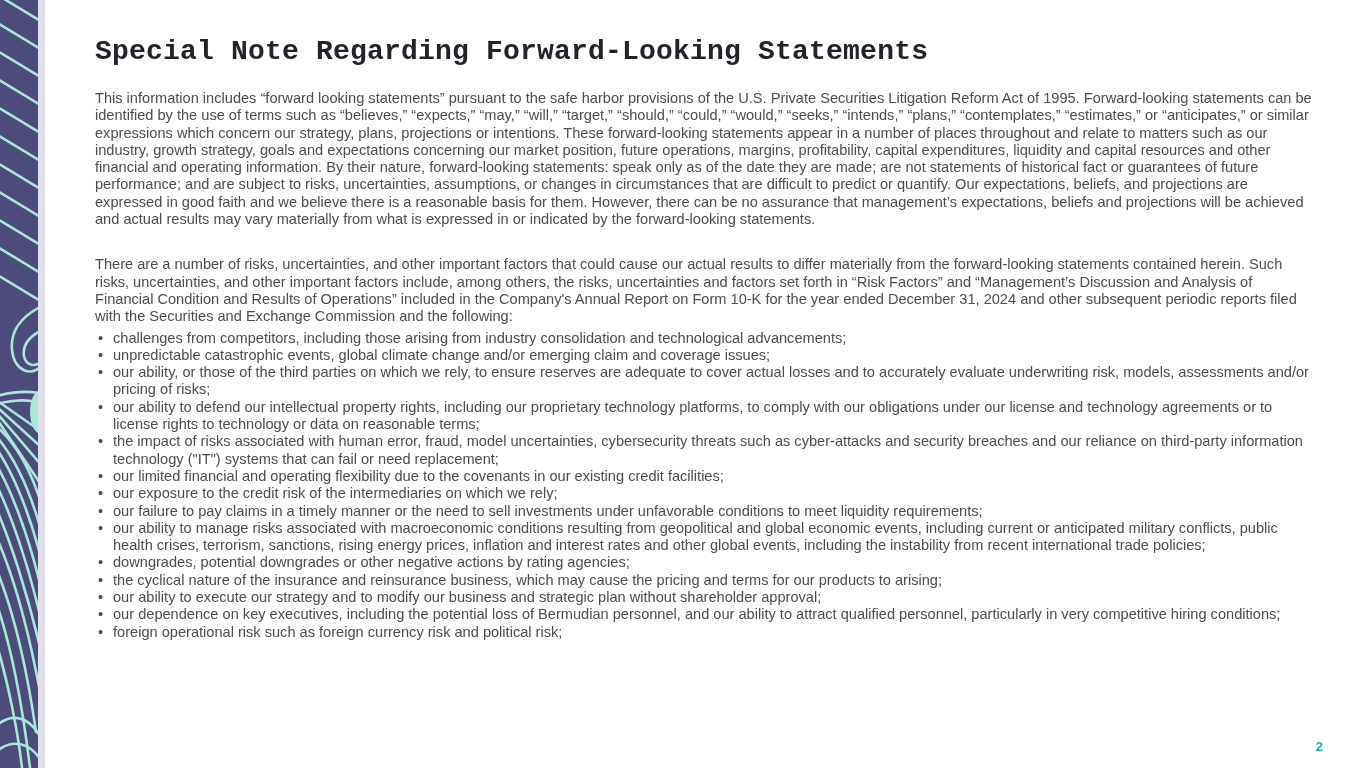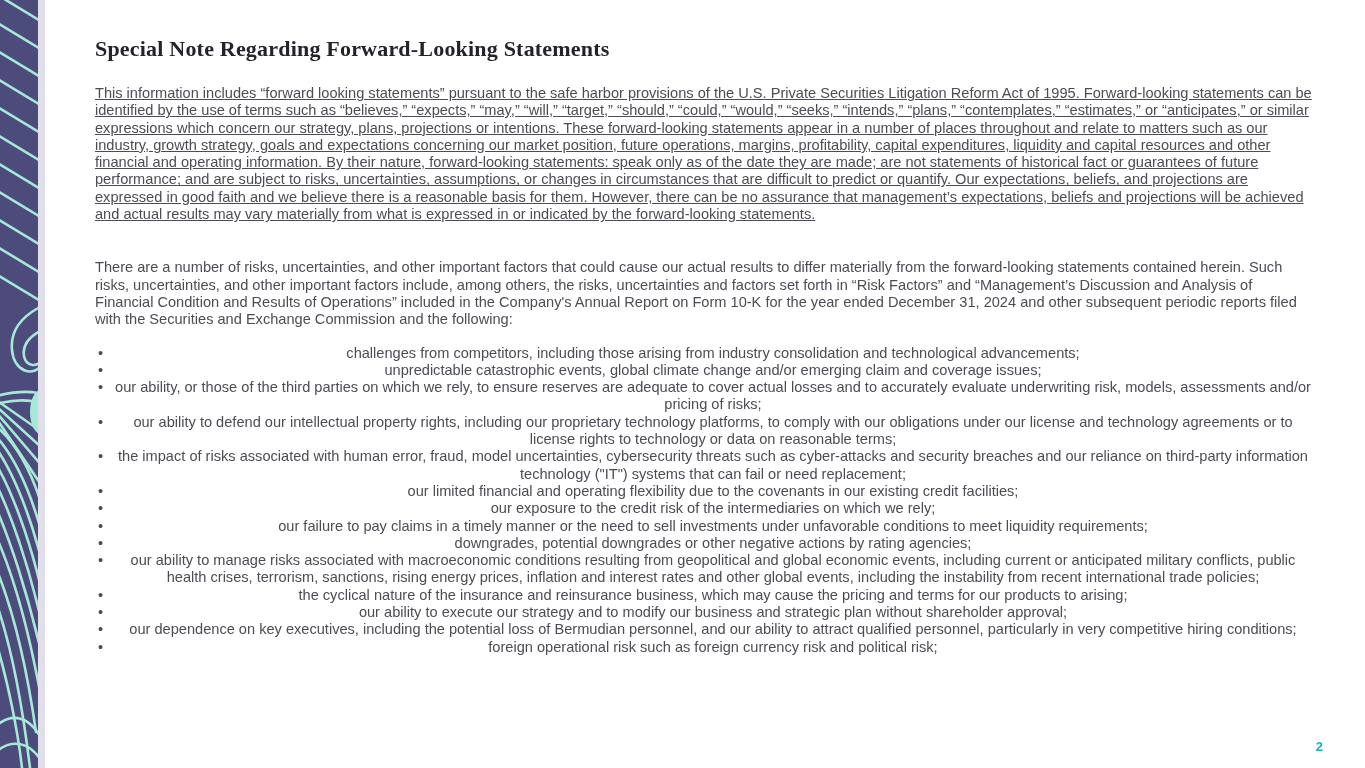--- a/index.html
+++ b/index.html
@@ -24,35 +24,34 @@
   }
   .sidebar svg{display:block;width:38px;height:768px;}
   .separator{
     position:absolute;left:38px;top:0;width:7px;height:768px;
     background:var(--separator);
   }
   .content{
     position:absolute;left:95px;top:0;width:1218px;height:768px;
   }
   .page-title{
-    font-family:Liberation Serif, serif;
+    font-family:Liberation Mono, monospace;
     font-weight:bold;
-    font-size:22px;
+    font-size:28px;
     letter-spacing:0.2px;
     color:var(--title-text);
     margin-top:36px;
   }
   .body-copy{font-size:14.6px;line-height:17.3px;}
-  .para{margin-top:36px;}
-  .para:first-of-type{margin-top:23px;text-decoration:underline;}
+  .para{margin-top:28px;}
+  .para:first-of-type{margin-top:23px;}
   ul.risk-list{
     list-style:none;
-    margin-top:16px;
+    margin-top:4px;
     padding-left:2px;
-    text-align:center;
   }
   ul.risk-list li{
     position:relative;
     padding-left:16px;
   }
   ul.risk-list li::before{
     content:"\2022";
     position:absolute;
     left:1px;
     top:0;
@@ -117,22 +116,22 @@
     <p class="para">There are a number of risks, uncertainties, and other important factors that could cause our actual results to differ materially from the forward-looking statements contained herein. Such risks, uncertainties, and other important factors include, among others, the risks, uncertainties and factors set forth in “Risk Factors” and “Management’s Discussion and Analysis of Financial Condition and Results of Operations” included in the Company's Annual Report on Form 10-K for the year ended December 31, 2024 and other subsequent periodic reports filed with the Securities and Exchange Commission and the following:</p>
     <ul class="risk-list">
         <li>challenges from competitors, including those arising from industry consolidation and technological advancements;</li>
         <li>unpredictable catastrophic events, global climate change and/or emerging claim and coverage issues;</li>
         <li>our ability, or those of the third parties on which we rely, to ensure reserves are adequate to cover actual losses and to accurately evaluate underwriting risk, models, assessments and/or pricing of risks;</li>
         <li>our ability to defend our intellectual property rights, including our proprietary technology platforms, to comply with our obligations under our license and technology agreements or to license rights to technology or data on reasonable terms;</li>
         <li>the impact of risks associated with human error, fraud, model uncertainties, cybersecurity threats such as cyber-attacks and security breaches and our reliance on third-party information technology ("IT") systems that can fail or need replacement;</li>
         <li>our limited financial and operating flexibility due to the covenants in our existing credit facilities;</li>
         <li>our exposure to the credit risk of the intermediaries on which we rely;</li>
         <li>our failure to pay claims in a timely manner or the need to sell investments under unfavorable conditions to meet liquidity requirements;</li>
+        <li>our ability to manage risks associated with macroeconomic conditions resulting from geopolitical and global economic events, including current or anticipated military conflicts, public health crises, terrorism, sanctions, rising energy prices, inflation and interest rates and other global events, including the instability from recent international trade policies;</li>
         <li>downgrades, potential downgrades or other negative actions by rating agencies;</li>
-        <li>our ability to manage risks associated with macroeconomic conditions resulting from geopolitical and global economic events, including current or anticipated military conflicts, public health crises, terrorism, sanctions, rising energy prices, inflation and interest rates and other global events, including the instability from recent international trade policies;</li>
         <li>the cyclical nature of the insurance and reinsurance business, which may cause the pricing and terms for our products to arising;</li>
         <li>our ability to execute our strategy and to modify our business and strategic plan without shareholder approval;</li>
         <li>our dependence on key executives, including the potential loss of Bermudian personnel, and our ability to attract qualified personnel, particularly in very competitive hiring conditions;</li>
         <li>foreign operational risk such as foreign currency risk and political risk;</li>
       </ul>
   </div>
 </div>
 
 <div class="page-number">2</div>
 

